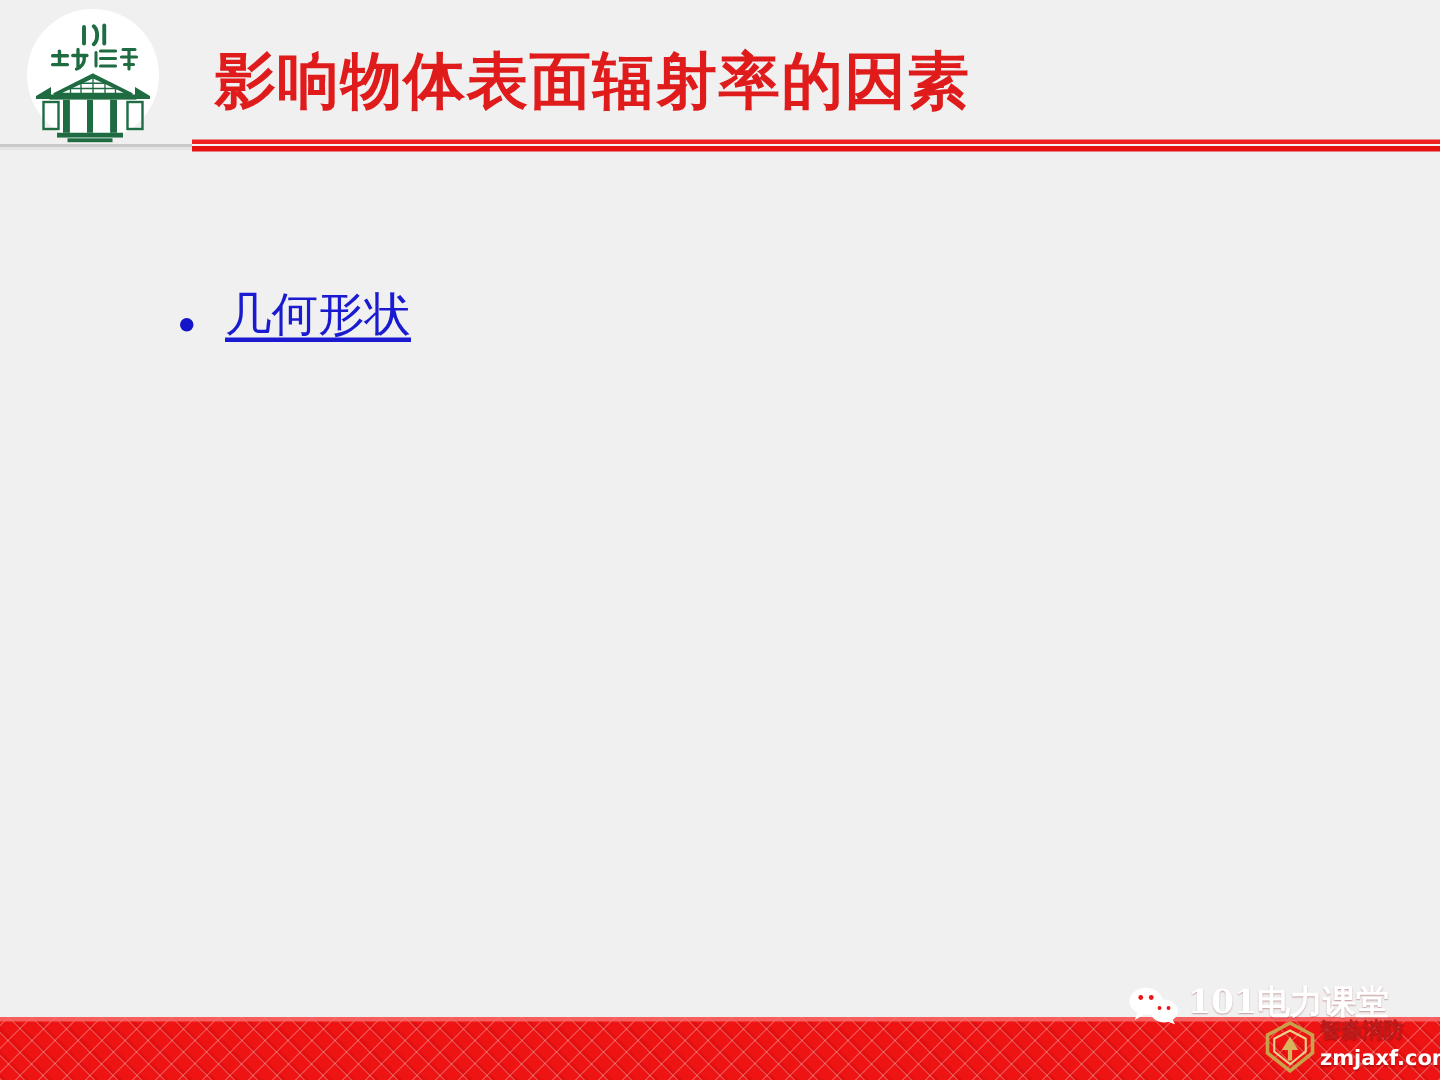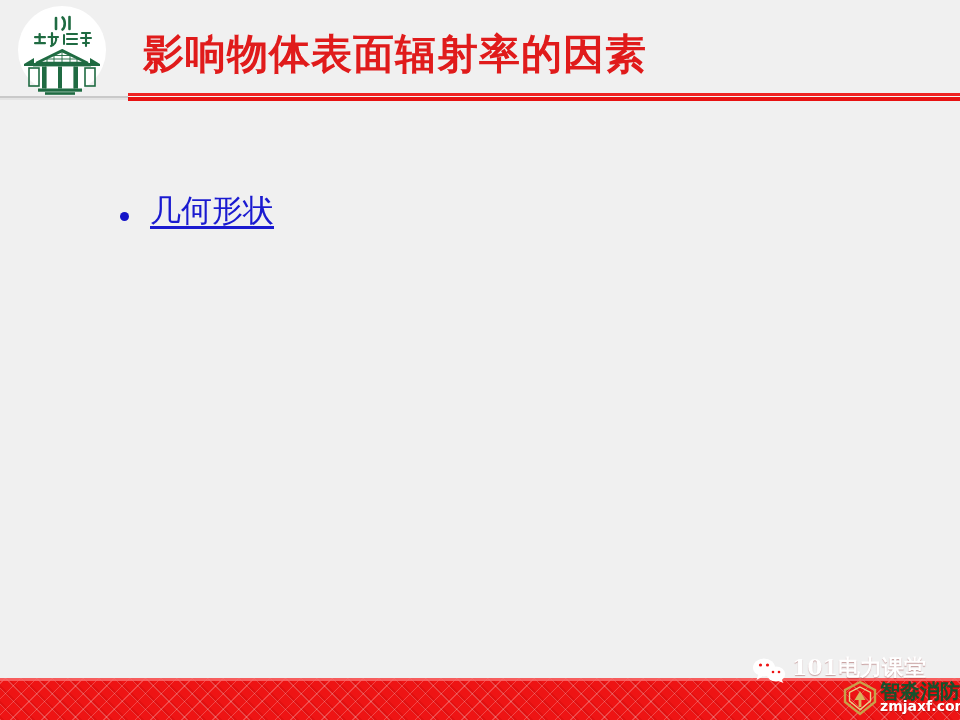--- a/index.html
+++ b/index.html
@@ -184,23 +184,23 @@
     left: 0;
     top: 4px;
     width: 36px;
     height: 36px;
   }
   .zm-name {
     position: absolute;
     left: 38px;
     top: 2px;
     font-family: "DejaVu Sans", "Liberation Sans", sans-serif;
-    font-size: 20px;
+    font-size: 14px;
     font-weight: bold;
-    color: #14532d;
+    color: #b91c1c;
     white-space: nowrap;
     letter-spacing: 0px;
     text-shadow: 0 1px 1px rgba(120,0,0,0.45);
   }
   .zm-url {
     position: absolute;
     left: 38px;
     top: 22px;
     font-family: "DejaVu Sans", "Liberation Sans", sans-serif;
     font-size: 14px;

